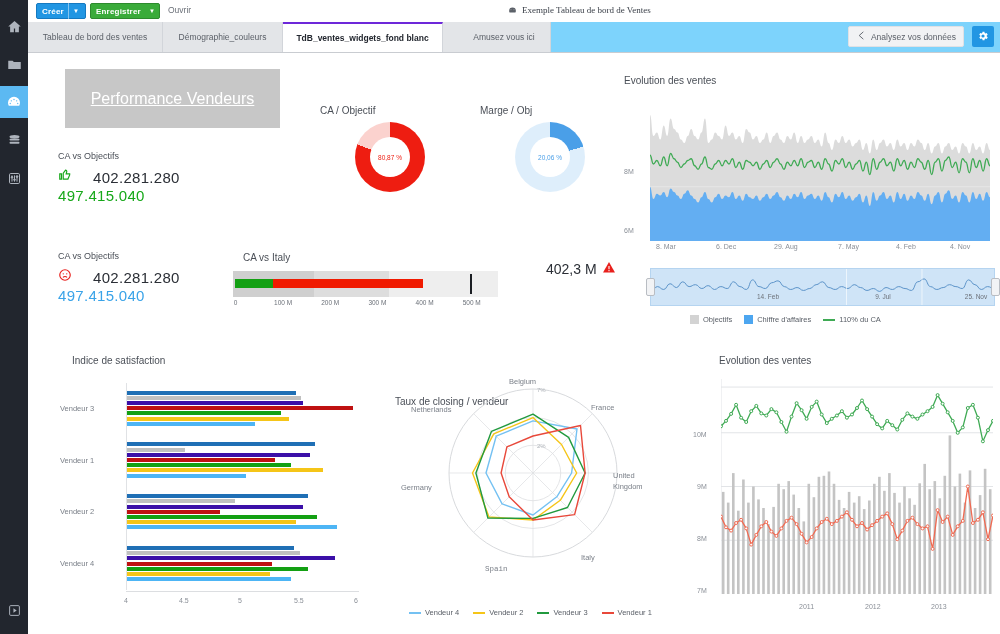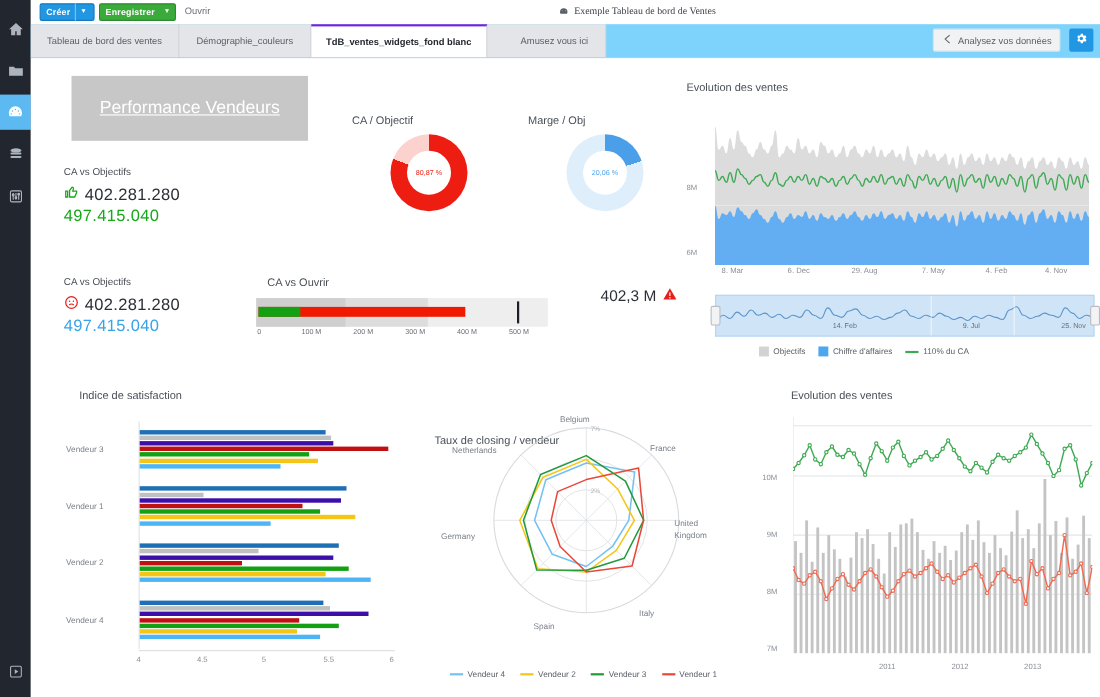--- a/index.html
+++ b/index.html
@@ -39,21 +39,21 @@
 
   .wtitle{position:absolute;font-size:10px;color:#4a4f57;}
 
   
   .banner{position:absolute;left:37px;top:16px;width:215px;height:59px;background:#c7c7c7;display:flex;align-items:center;justify-content:center;}
   .banner span{font-size:16px;color:#fff;text-decoration:underline;}
 
   
   .kpi{position:absolute;}
   .kpi .lbl{font-size:9px;color:#4a4f57;margin-bottom:7px;}
-  .kpi .row{display:flex;align-items:center;gap:5px;}
+  .kpi .row{display:flex;align-items:center;gap:21px;}
   .kpi .v1{font-size:15px;color:#2b2f36;letter-spacing:.3px;}
   .kpi .v2{font-size:15px;letter-spacing:.3px;margin-top:1px;}
 
   
   .donutbox{position:absolute;text-align:left;}
   .donutbox .dt{font-size:10px;color:#4a4f57;margin-bottom:6px;}
   .donut{position:relative;width:70px;height:70px;margin:0 auto;}
   .donut .hole{position:absolute;left:15px;top:15px;width:40px;height:40px;border-radius:50%;background:#fff;
                display:flex;align-items:center;justify-content:center;font-size:6.5px;}
 
@@ -242,21 +242,21 @@
     <div class="donutbox" style="left:452px;top:52px;width:140px;">
       <div class="dt">Marge / Obj</div>
       <div class="donut" style="background:conic-gradient(from 0deg,#4a9fe8 0% 20.06%,#deeefb 20.06% 100%);border-radius:50%;">
         <div class="hole">
           <span style="color:#4a9fe8;">20,06 %</span>
         </div>
       </div>
     </div>
 
     <div class="bullet" style="left:205px;top:200px;width:265px;">
-      <div class="wtitle" style="left:10px;top:-1px;">CA vs Ouvrir</div>
+      <div class="wtitle" style="left:10px;top:-1px;">CA vs Italy</div>
       <div style="position:relative;margin-top:18px;height:42px;">
         <div class="bband" style="width:100%;background:#eeeeee;"></div>
         <div class="bband" style="width:58.9%;background:#dddddd;"></div>
         <div class="bband" style="width:30.4%;background:#cfcfcf;"></div>
         <div class="bmeasure" style="left:2px;width:70.9%;background:#f01a00;"></div>
         <div class="bmeasure" style="left:2px;width:14.3%;background:#13a013;"></div>
         <div class="bmark" style="left:89.3%;"></div>
         <div class="baxis">
           <span style="left:1%;">0</span>
           <span style="left:18.9%;">100 M</span>
@@ -388,21 +388,21 @@
           <text x="124" y="70.8" font-size="6" fill="#b0b4ba">2%</text>
           <polygon points="120.0,43.9 164.0,52.0 158.6,96.0 143.8,119.8 120.0,138.0 89.1,126.9 73.0,96.0 83.2,59.2" fill="none" stroke="#74c1f2" stroke-width="1.4" stroke-linejoin="round"></polygon>
           <polygon points="120.0,40.6 148.5,67.5 163.7,96.0 147.3,123.3 120.0,143.0 76.0,140.0 59.5,96.0 80.8,56.8" fill="none" stroke="#f5c518" stroke-width="1.4" stroke-linejoin="round"></polygon>
           <polygon points="120.0,37.2 155.6,60.4 172.1,96.0 154.5,130.5 120.0,141.4 74.9,141.1 62.9,96.0 78.4,54.4" fill="none" stroke="#219a3e" stroke-width="1.4" stroke-linejoin="round"></polygon>
           <polygon points="120.0,59.0 167.5,48.5 172.1,96.0 161.6,137.6 120.0,143.0 96.2,119.8 88.1,96.0 93.9,69.9" fill="none" stroke="#e8483a" stroke-width="1.4" stroke-linejoin="round"></polygon>
         </svg>
       <div class="radarlbl" style="left:136px;top:22px;">Belgium</div>
       <div class="radarlbl" style="left:218px;top:48px;">France</div>
       <div class="radarlbl" style="left:240px;top:115px;width:42px;line-height:11px;"><span>United Kingdom</span></div>
       <div class="radarlbl" style="left:208px;top:198px;">Italy</div>
-      <div class="radarlbl" style="left:112px;top:210px;">Spain</div>
+      <div class="radarlbl" style="left:112px;top:210px;font-family:Liberation Mono, monospace;">Spain</div>
       <div class="radarlbl" style="left:28px;top:128px;">Germany</div>
       <div class="radarlbl" style="left:38px;top:50px;">Netherlands</div>
 
       <div class="legend" style="left:36px;top:253px;gap:14px;">
         <span class="li">
           <span class="swl" style="background:#74c1f2;"></span>
           <span>Vendeur 4</span>
         </span>
         <span class="li">
           <span class="swl" style="background:#f5c518;"></span>

